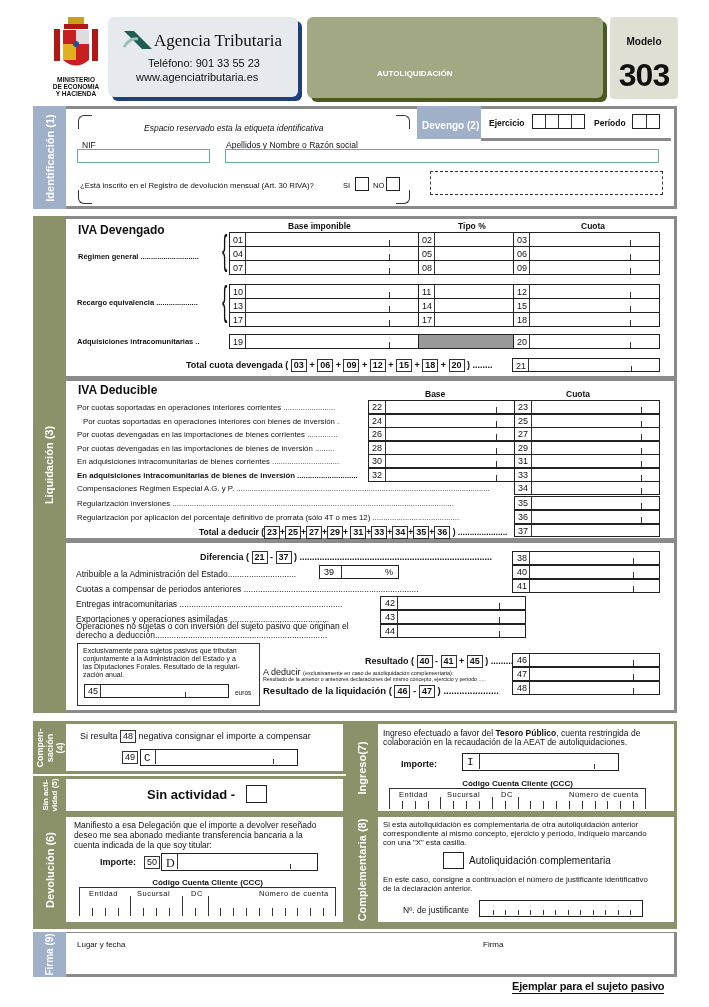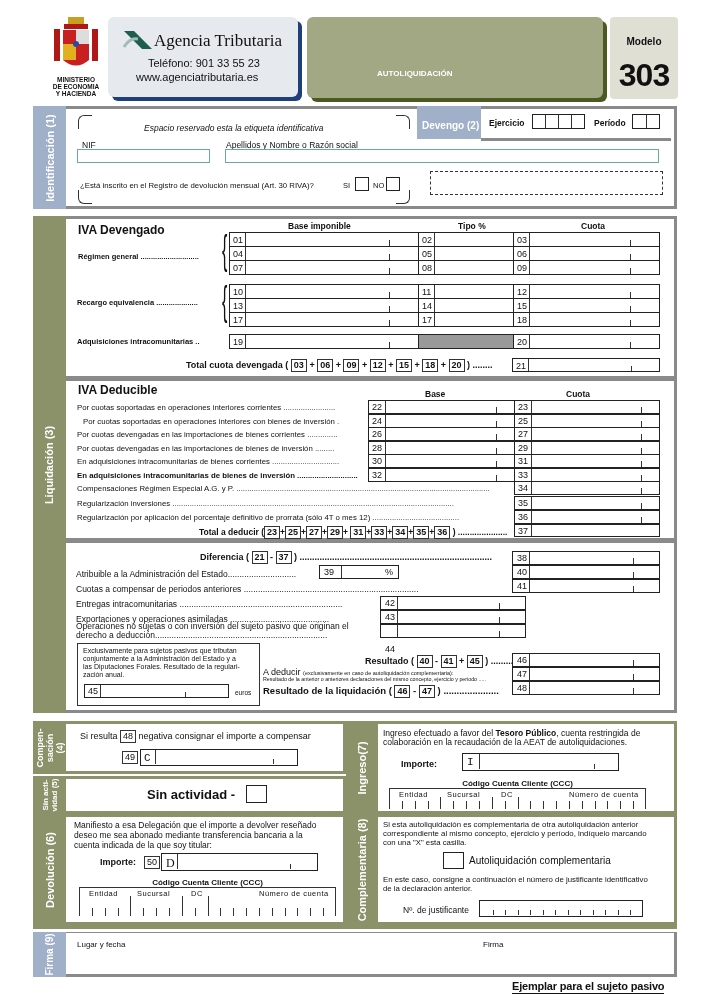--- a/index.html
+++ b/index.html
@@ -354,21 +354,21 @@
       <span class="num" style="left: 4px; top: 2px;">42</span>
       <div class="tick" style="left: 16px; top: 0px; height: 12px;"></div>
       <div class="tick" style="left: 118px; top: 6px; height: 6px;"></div>
     </div>
     <div class="box" style="left: 380px; top: 610px; width: 146px; height: 14px;">
       <span class="num" style="left: 4px; top: 2px; text-align: right;">43</span>
       <div class="tick" style="left: 16px; top: 0px; height: 12px;"></div>
       <div class="tick" style="left: 118px; top: 6px; height: 6px;"></div>
     </div>
     <div class="box" style="left: 380px; top: 624px; width: 146px; height: 14px;">
-      <span class="num" style="left: 4px; top: 20px;">44</span>
+      <span class="num" style="left: 4px; top: 2px;">44</span>
       <div class="tick" style="left: 16px; top: 0px; height: 12px;"></div>
       <div class="tick" style="left: 118px; top: 6px; height: 6px;"></div>
     </div>
     <div class="box" style="left: 512px; top: 653px; width: 148px; height: 14px;">
       <span class="num" style="left: 4px; top: 2px;">46</span>
       <div class="tick" style="left: 16px; top: 0px; height: 12px;"></div>
       <div class="tick" style="left: 120px; top: 6px; height: 6px;"></div>
     </div>
     <div class="box" style="left: 512px; top: 667px; width: 148px; height: 14px;">
       <span class="num" style="left: 4px; top: 2px;">47</span>

